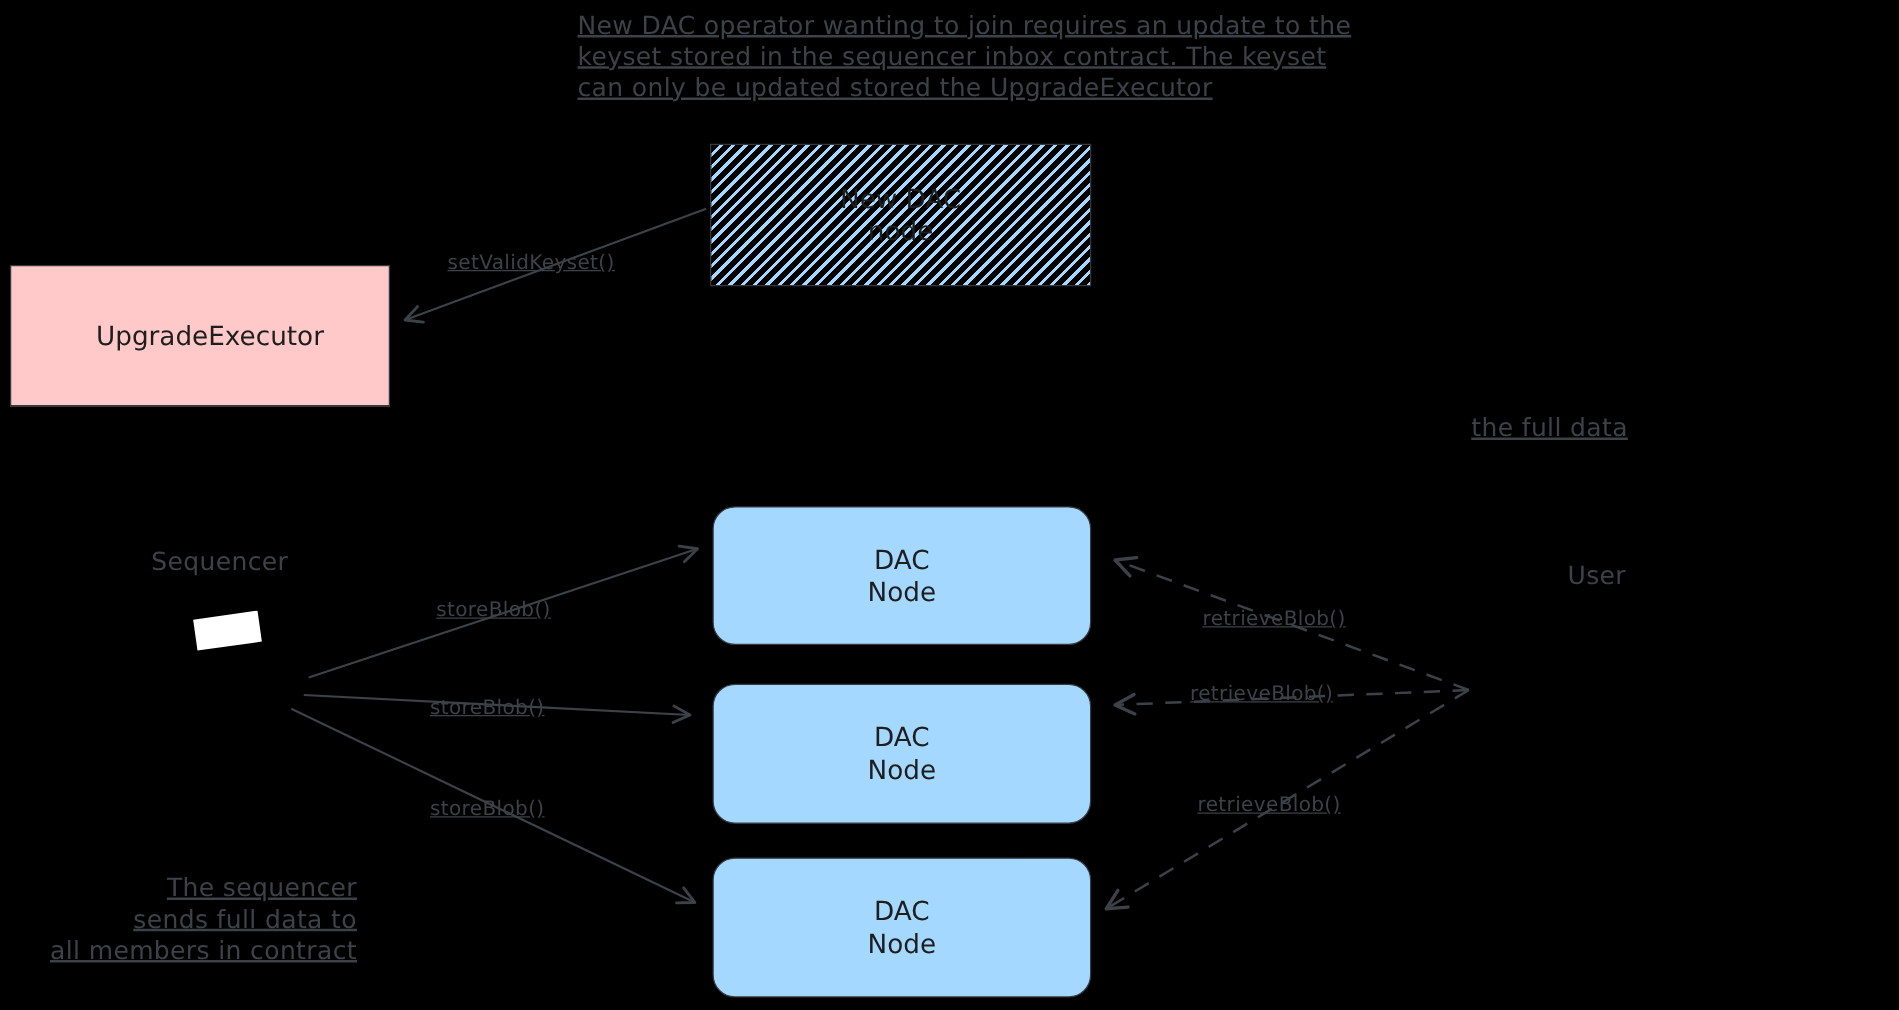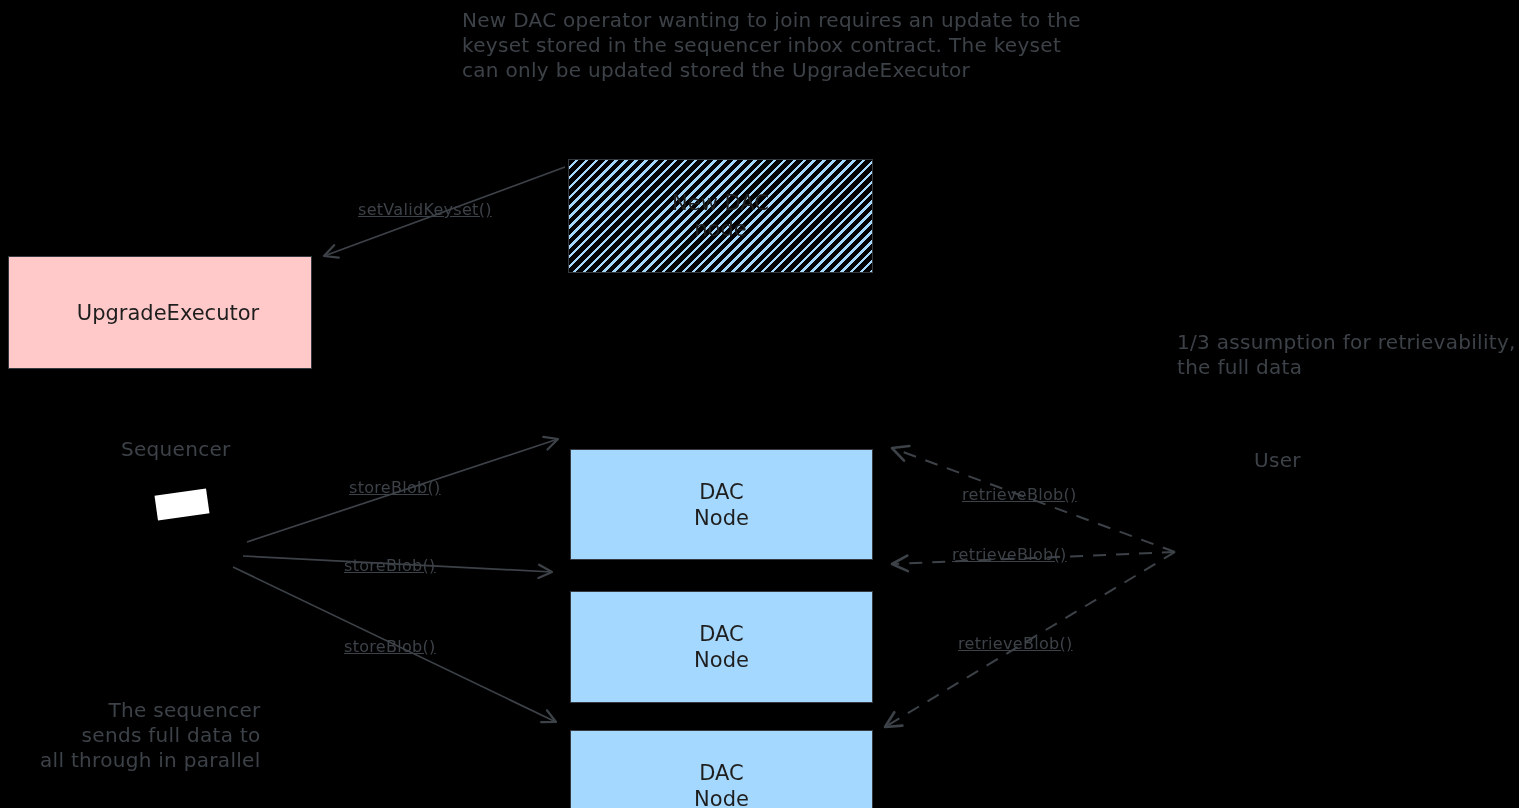--- a/index.html
+++ b/index.html
@@ -13,20 +13,21 @@
     background:var(--c-background,#000);
     overflow:hidden;
   }
   .abs{position:absolute;}
   .note{
     color:var(--c-ink,#3d4248);
     font-size:20px;
     line-height:25px;
     letter-spacing:.3px;
     white-space:nowrap;
+    text-decoration:underline;
   }
   .edge-label{
     position:absolute;
     color:var(--c-ink,#3d4248);
     font-size:16px;
     letter-spacing:.3px;
     white-space:nowrap;
     text-decoration:underline;
   }
   .box{
@@ -34,24 +35,23 @@
     display:flex;
     flex-direction:column;
     align-items:center;
     justify-content:center;
     border:1.6px solid var(--c-stroke_dark,#343a40);
     box-sizing:border-box;
     color:var(--c-box_text,#1e1e1e);
     font-size:21px;
     line-height:26px;
     text-align:center;
-    margin-top:44px;
   }
   .box.pink{background:var(--c-box_pink_fill,#ffc9c9);}
-  .box.blue{background:var(--c-box_blue_fill,#a5d8ff);}
+  .box.blue{background:var(--c-box_blue_fill,#a5d8ff);border-radius:18px;}
   .box.hatch{
     background:repeating-linear-gradient(135deg,
       transparent 0 4.5px,
       var(--c-box_blue_fill,#a5d8ff) 4.5px 7px);
   }
   .actor-label{
     position:absolute;
     color:var(--c-ink,#3d4248);
     font-size:20px;
     letter-spacing:.3px;
@@ -122,24 +122,23 @@
   <div class="box blue" style="left:570px;top:547px;width:303px;height:112px;">
     <div>DAC</div>
     <div>Node</div>
   </div>
   <div class="box blue" style="left:570px;top:686px;width:303px;height:112px;">
     <div>DAC</div>
     <div>Node</div>
   </div>
 
   <div class="abs note" style="left:1177px;top:330px;">
-    <div>1/3 assumption for retrievability,</div>
     <div>the full data</div>
   </div>
   <div class="actor-label" style="left:1254px;top:448px;">User</div>
 
   <div class="abs note" style="left:40px;top:698px;text-align:right;">
     <div>The sequencer</div>
     <div>sends full data to</div>
-    <div>all through in parallel</div>
+    <div>all members in contract</div>
   </div>
 
 </div>
 
 </body></html>

